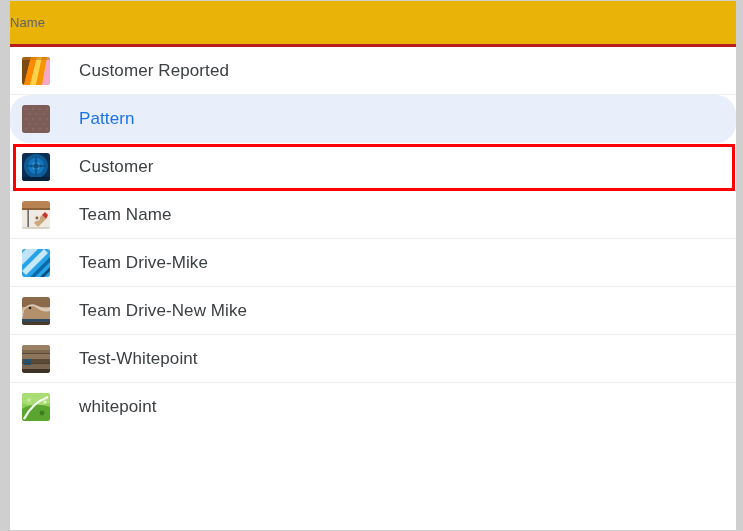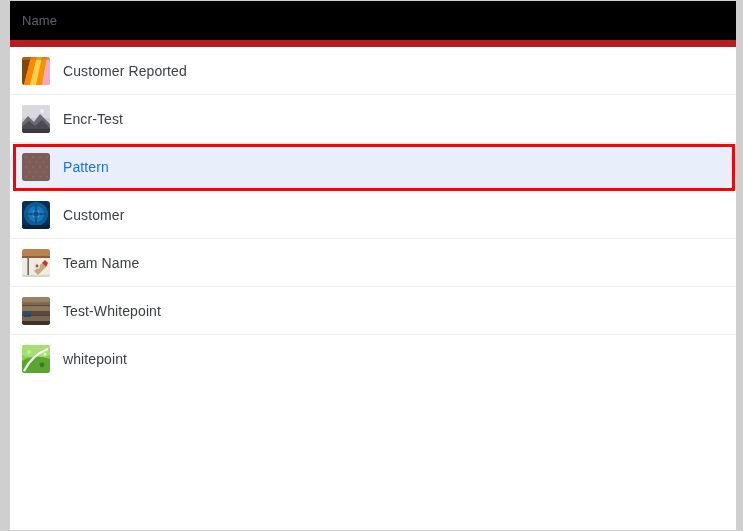--- a/index.html
+++ b/index.html
@@ -29,23 +29,22 @@
     width: 100%;
     height: 100%;
     background: #ffffff;
   }
 
   
   .list-header {
     height: 46px;
     display: flex;
     align-items: center;
-    padding-left: 12px;
-    background: #000000;
-    border-bottom: 7px solid #b91c1c;
+    background: #eab308;
+    border-bottom: 3px solid #b91c1c;
   }
 
   .col-name {
     font-size: 13px;
     color: #5f6368;
     letter-spacing: .1px;
   }
 
   
   .row {
@@ -74,22 +73,22 @@
     border-radius: 3px;
     flex: 0 0 28px;
     overflow: hidden;
     position: relative;
     background: #cccccc;
   }
 
   .thumb svg { display: block; width: 28px; height: 28px; }
 
   .row-label {
-    margin-left: 13px;
-    font-size: 14px;
+    margin-left: 29px;
+    font-size: 17px;
     color: #3c4043;
     letter-spacing: .1px;
     white-space: nowrap;
   }
 
   .row.selected .row-label {
     color: #1a73e8;
   }
 
   
@@ -116,28 +115,20 @@
 
     <div id="rows">
         <div class="row">
           <div class="thumb">
             <svg viewBox="0 0 28 28">
               <use href="#g-folder-thumbnail-orange-stripes"></use>
             </svg>
           </div>
           <span class="row-label">Customer Reported</span>
         </div>
-        <div class="row">
-          <div class="thumb">
-            <svg viewBox="0 0 28 28">
-              <use href="#g-folder-thumbnail-landscape-photo"></use>
-            </svg>
-          </div>
-          <span class="row-label">Encr-Test</span>
-        </div>
         <div class="row selected">
           <div class="thumb">
             <svg viewBox="0 0 28 28">
               <use href="#g-folder-thumbnail-brown-dotted"></use>
             </svg>
           </div>
           <span class="row-label">Pattern</span>
         </div>
         <div class="row">
           <div class="thumb">
@@ -147,20 +138,36 @@
           </div>
           <span class="row-label">Customer</span>
         </div>
         <div class="row">
           <div class="thumb">
             <svg viewBox="0 0 28 28">
               <use href="#g-folder-thumbnail-tools-wood"></use>
             </svg>
           </div>
           <span class="row-label">Team Name</span>
+        </div>
+        <div class="row">
+          <div class="thumb">
+            <svg viewBox="0 0 28 28">
+              <use href="#g-folder-thumbnail-blue-diagonal"></use>
+            </svg>
+          </div>
+          <span class="row-label">Team Drive-Mike</span>
+        </div>
+        <div class="row">
+          <div class="thumb">
+            <svg viewBox="0 0 28 28">
+              <use href="#g-folder-thumbnail-animal-photo"></use>
+            </svg>
+          </div>
+          <span class="row-label">Team Drive-New Mike</span>
         </div>
         <div class="row">
           <div class="thumb">
             <svg viewBox="0 0 28 28">
               <use href="#g-folder-thumbnail-wood-texture"></use>
             </svg>
           </div>
           <span class="row-label">Test-Whitepoint</span>
         </div>
         <div class="row">

